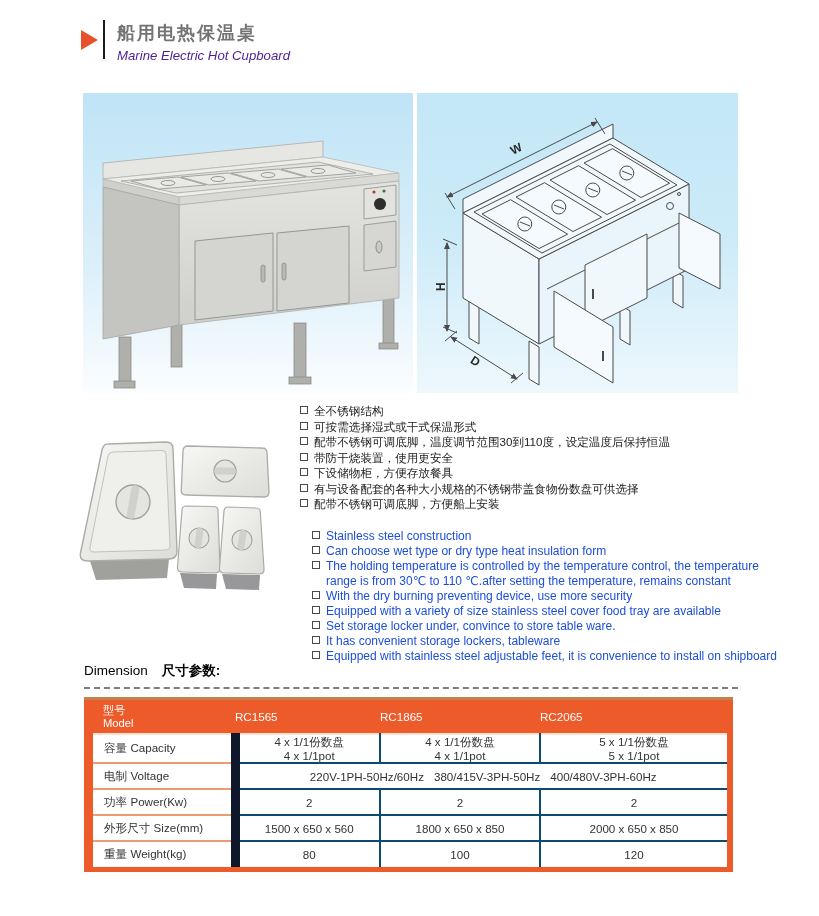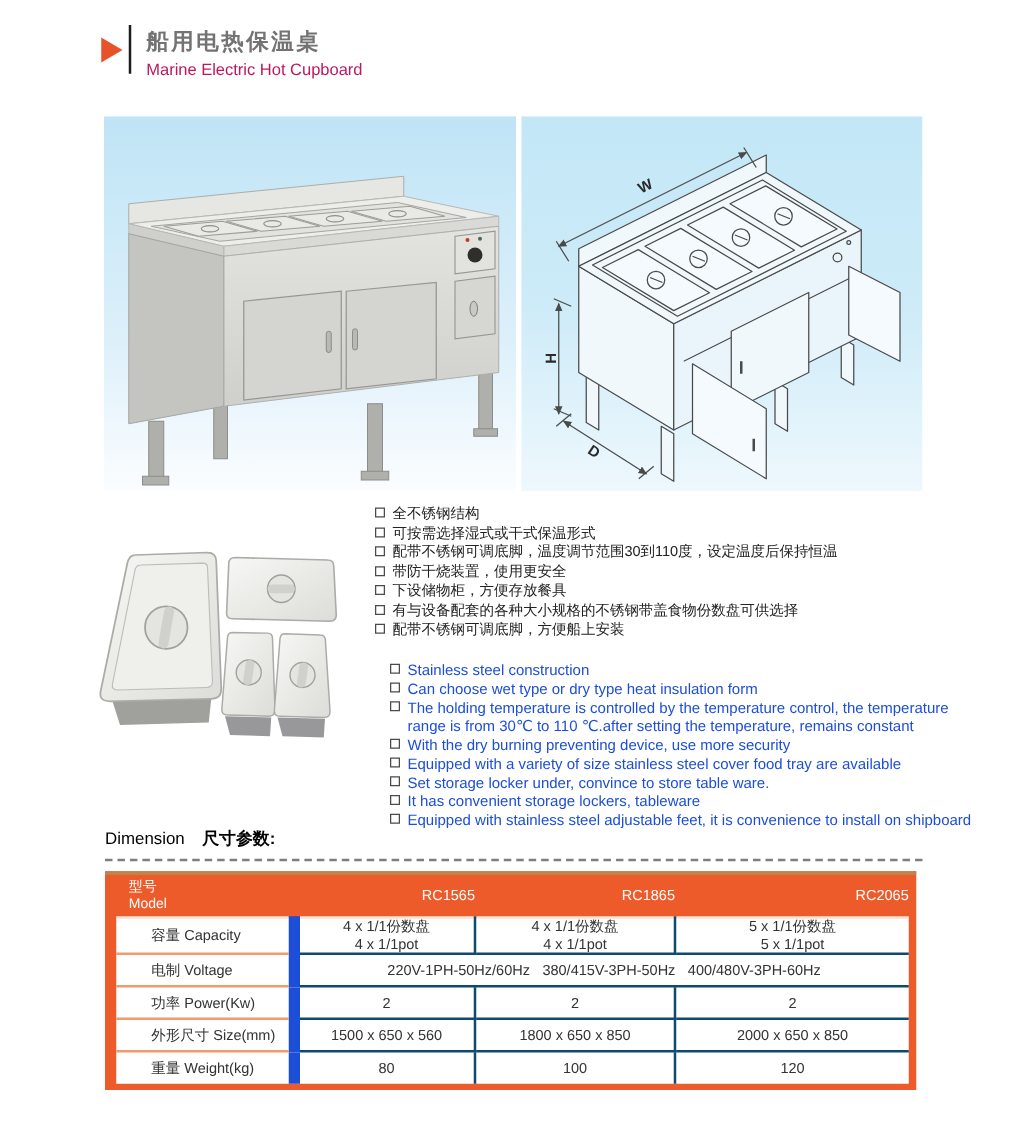--- a/index.html
+++ b/index.html
@@ -7,21 +7,21 @@
   #page {
     position:relative; width:819px; height:916px; background:#fff; overflow:hidden;
     font-family:"Liberation Sans","DejaVu Sans",sans-serif; color:#111;
   }
   
   .tri { position:absolute; left:81px; top:30px; width:0; height:0;
     border-left:17px solid #E8522A; border-top:10px solid transparent; border-bottom:10px solid transparent; }
   .vbar { position:absolute; left:103px; top:20px; width:2px; height:39px; background:#1c1c1c; }
   .titles { position:absolute; left:117px; top:21px; }
   .title-zh { font-size:18px; font-weight:bold; color:#737373; letter-spacing:2px; }
-  .title-en { font-size:13.2px; color:#be185d; margin-top:3px; }
+  .title-en { font-size:13.2px; color:#4c1d95; margin-top:3px;font-style:italic; }
 
   
   .photo   { position:absolute; left:83px;  top:93px; width:330px; height:300px; }
   .drawing { position:absolute; left:417px; top:93px; width:321px; height:300px; }
   .trays   { position:absolute; left:76px;  top:430px; width:240px; height:180px; }
 
   
   .feat-zh { position:absolute; left:300px; top:404px; width:500px; }
   .feat-en { position:absolute; left:312px; top:529px; width:478px; }
   .feat-row { display:flex; align-items:flex-start; }
@@ -31,24 +31,24 @@
 
   
   .dim-head { position:absolute; left:84px; top:662px; width:654px;
     border-bottom:2px dashed #7e7e7e; padding-bottom:7px; font-size:13.5px; color:#000; }
   .dim-head .zh { font-weight:bold; margin-left:14px; }
 
   
   .table-wrap { position:absolute; left:84px; top:697px; width:649px;
     background:#ED5B2B; padding:0 6px 5px 9px; border-top:3px solid #C2824D; }
   table.dim { border-collapse:collapse; table-layout:fixed; width:634px; font-size:11.6px; color:#333; }
-  table.dim thead th { background:#ED5B2B; color:#fff; font-weight:normal; border:0; height:34px; vertical-align:middle; text-align:right; }
+  table.dim thead th { background:#ED5B2B; color:#fff; font-weight:normal; border:0; height:34px; vertical-align:middle; text-align:left; }
   table.dim thead th.lbl { text-align:left; padding-left:10px; font-size:11.2px; line-height:13px;margin-top:46px; }
-  table.dim tbody th { background:#fff; text-align:left; padding-left:28px; font-weight:normal;
-    border-top:2px solid #F09A6F; border-right:9px solid #1d4ed8; height:26px; }
+  table.dim tbody th { background:#fff; text-align:left; padding-left:11px; font-weight:normal;
+    border-top:2px solid #F09A6F; border-right:9px solid #0f172a; height:26px; }
   table.dim tbody td { background:#fff; text-align:center; border:2px solid #0c4a6e; height:26px; }
   table.dim tbody tr:first-child th, table.dim tbody tr:first-child td { border-top:2px solid #FBE2D2; }
   table.dim tbody td.last { border-right:none; }
   table.dim tbody th.lblcell { border-left:none; border-bottom:none; }
   table.dim tbody tr:last-child th, table.dim tbody tr:last-child td { border-bottom:none; }
   .cap-line { line-height:13.5px; }
   .volt span { display:inline-block; margin:0 5px; }
 
   svg text { font-family:"Liberation Sans","DejaVu Sans",sans-serif; }
 </style>

